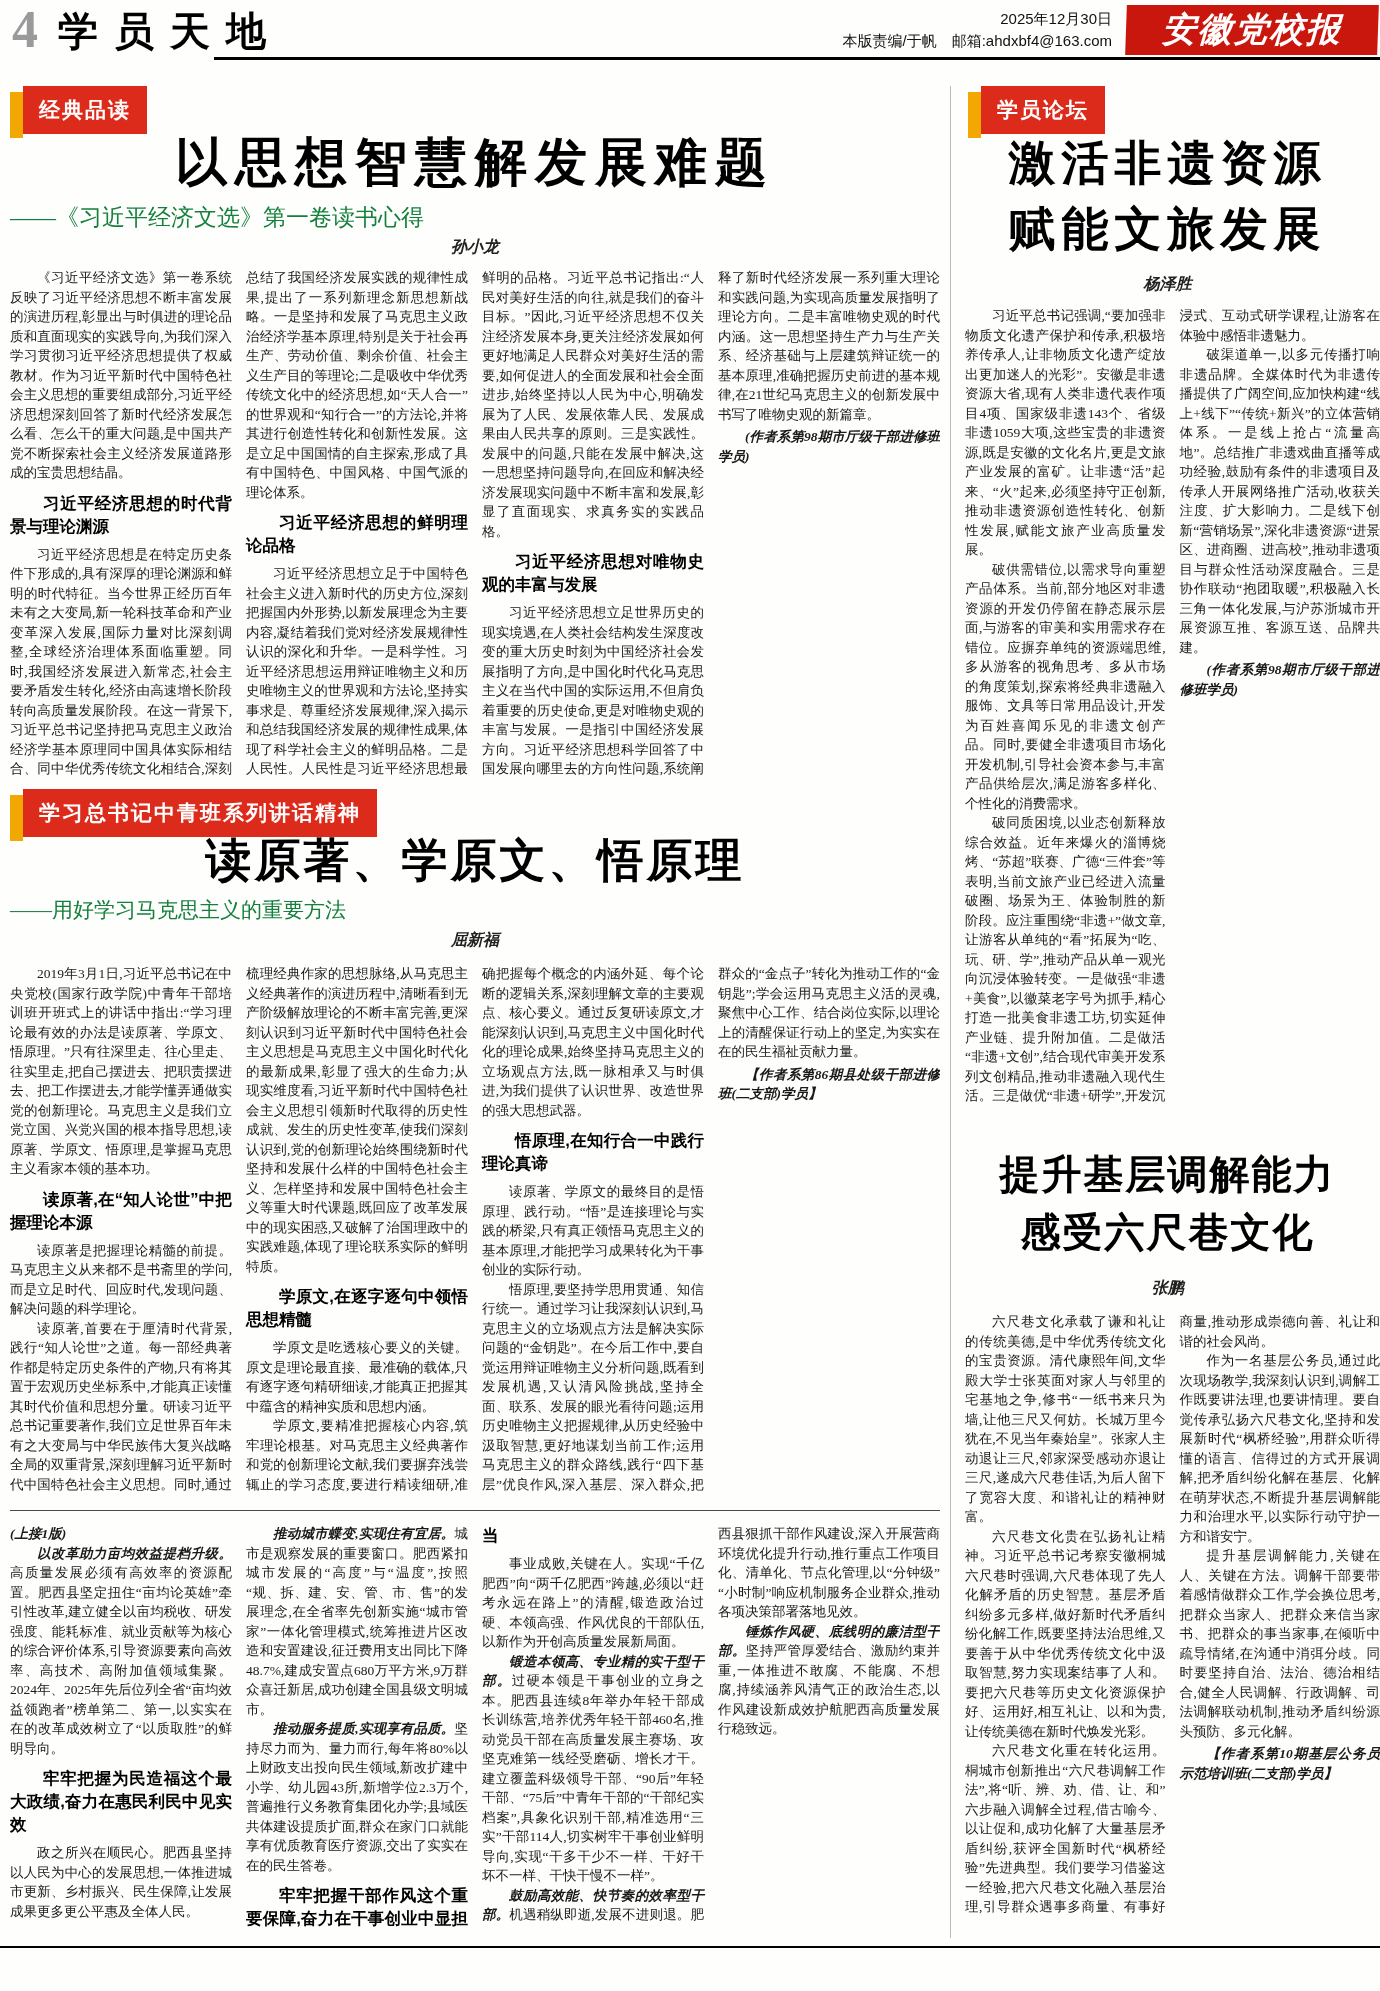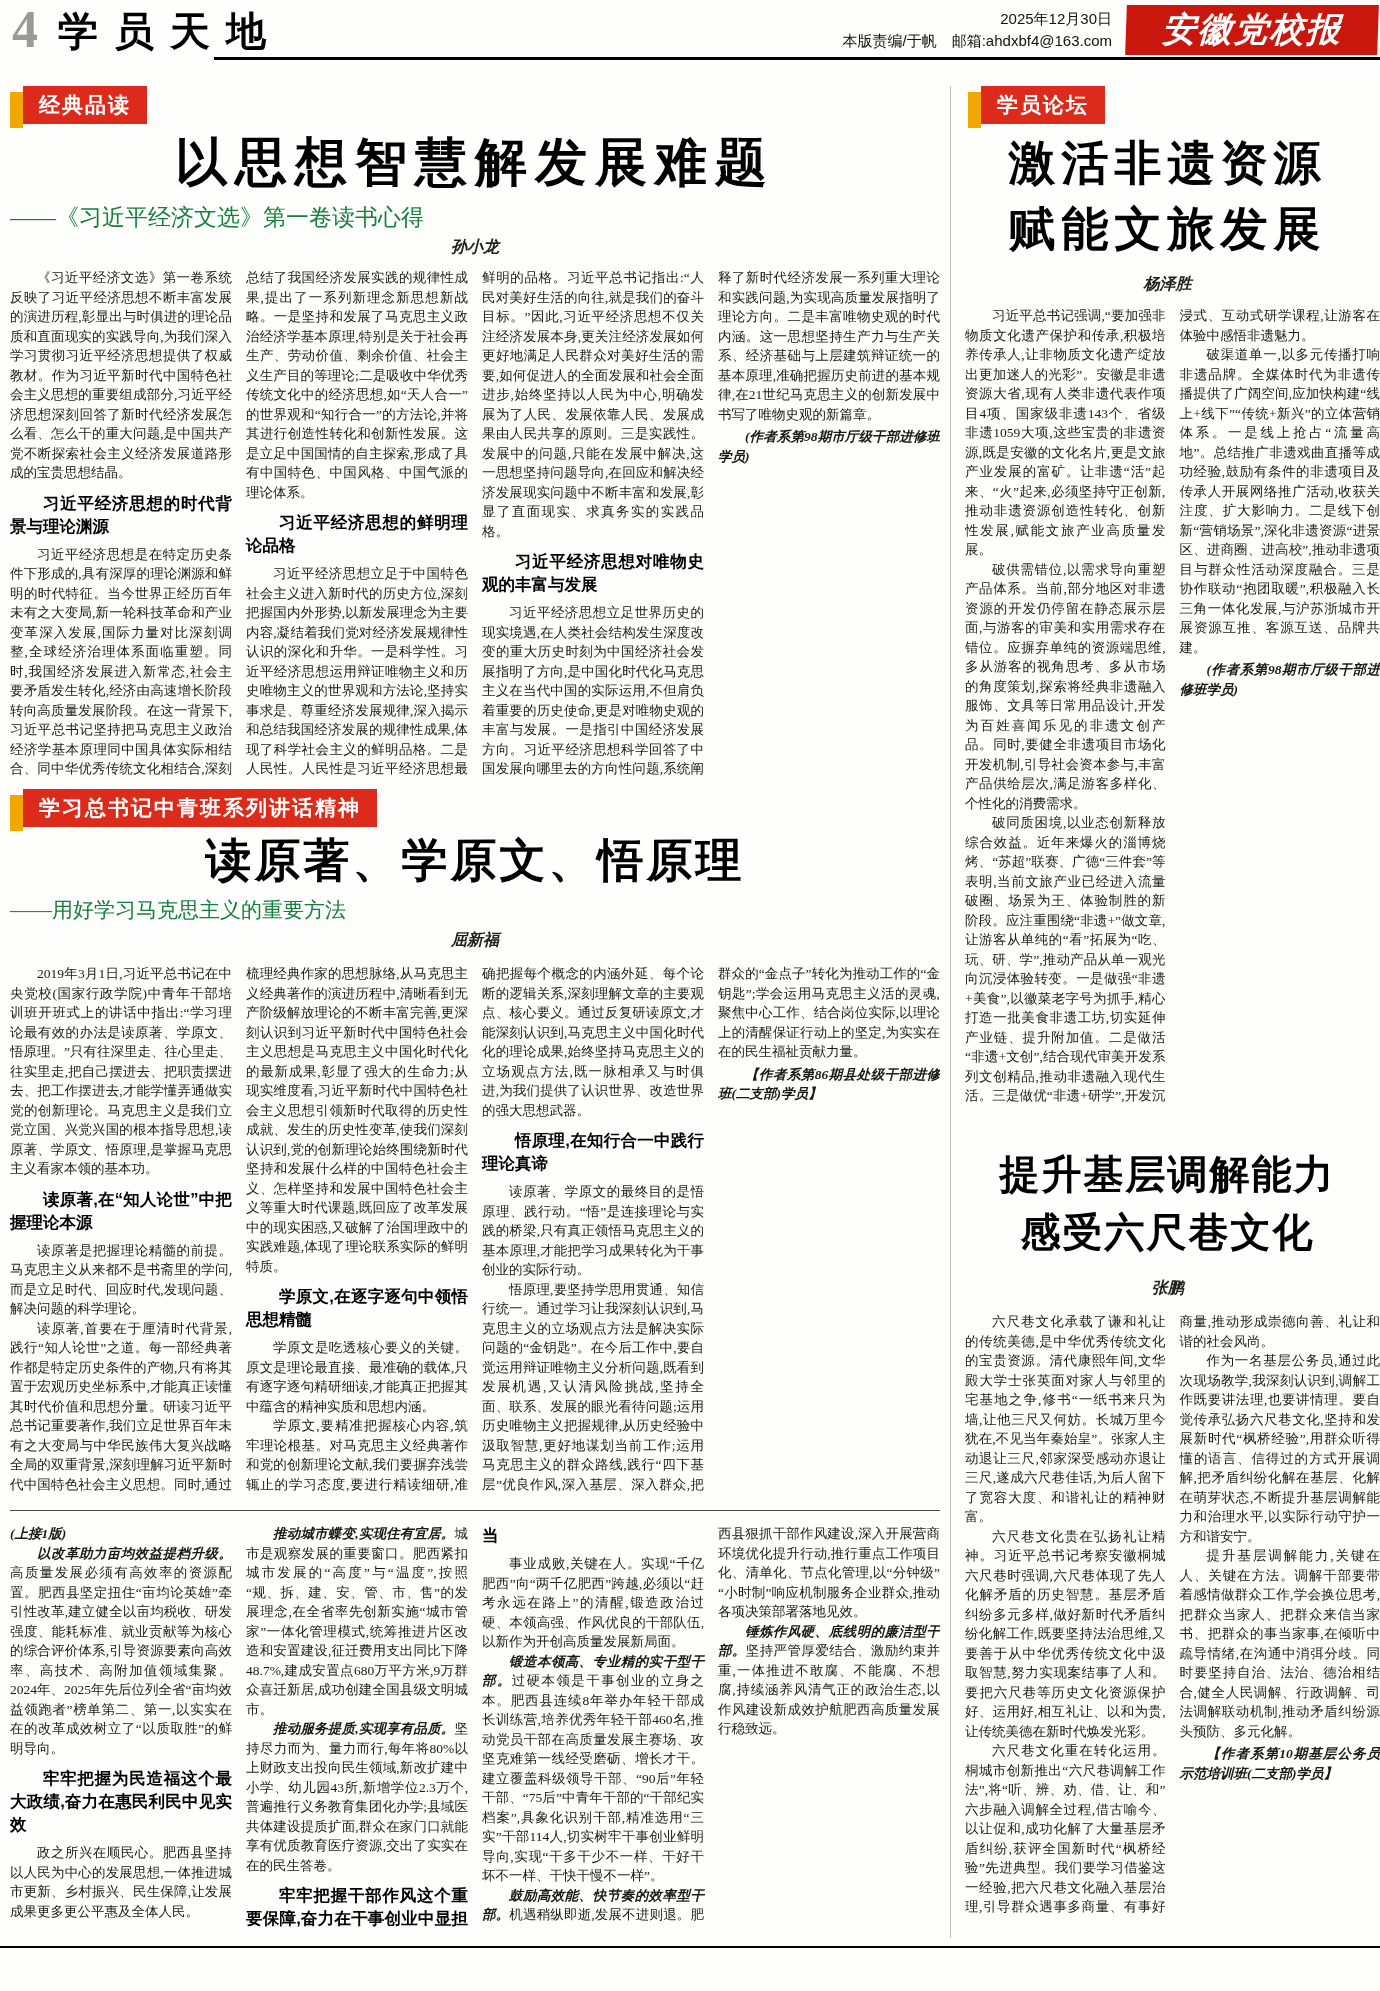--- a/index.html
+++ b/index.html
@@ -11,21 +11,21 @@
   .page-num{position:absolute;left:12px;top:2px;font-size:52px;font-weight:bold;color:#9a9a9a;line-height:56px;}
   .section-name{position:absolute;left:58px;top:6px;font-size:40px;font-weight:900;letter-spacing:16px;line-height:52px;color:#000;}
   .masthead-rule{position:absolute;left:214px;right:0;top:57px;height:3px;background:#000;}
   .masthead-meta{position:absolute;right:268px;top:8px;text-align:right;
                  font-family:"Liberation Sans","DejaVu Sans",sans-serif;font-size:15px;line-height:22px;color:#111;}
   .logo{position:absolute;right:2px;top:5px;width:252px;height:50px;background:var(--logo-red,#c9170e);
         color:#fff;display:flex;align-items:center;justify-content:center;
         font-size:34px;font-weight:900;font-style:italic;letter-spacing:2px;transform:skewX(-2deg);}
 
   
-  .sec-label{position:absolute;display:flex;align-items:stretch;height:38px;text-align:right;}
+  .sec-label{position:absolute;display:flex;align-items:stretch;height:48px;text-align:right;}
   .sec-label .yellow{width:13px;background:var(--label-yellow,#f3a702);margin-top:6px;margin-bottom:-4px;}
   .sec-label .red{background:var(--label-red,#dc2a1b);color:#fff;display:flex;align-items:center;
                   padding:0 16px;font-family:"Liberation Sans","DejaVu Sans",sans-serif;
                   font-size:21px;font-weight:bold;letter-spacing:2px;}
 
   
   .hl-center{position:absolute;text-align:center;font-weight:900;color:#000;}
   .sub-center{position:absolute;text-align:left;color:#15803d;font-family:Liberation Serif, serif;}
   .byline{position:absolute;text-align:center;font-size:16px;font-weight:bold;font-style:italic;color:#222;}
 

